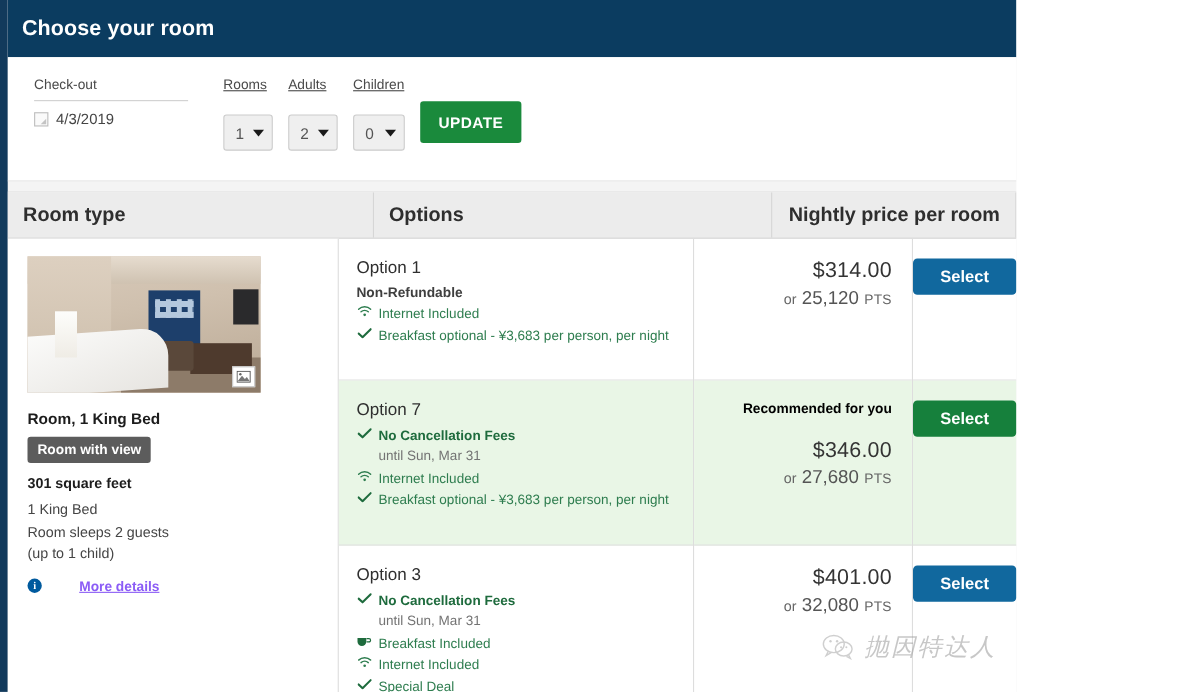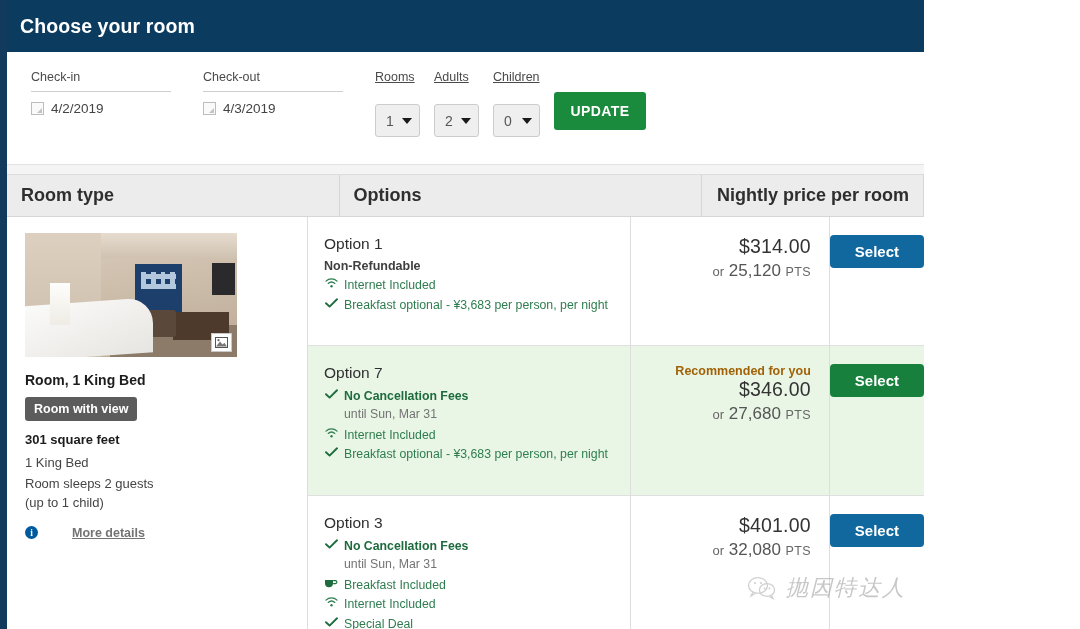--- a/index.html
+++ b/index.html
@@ -260,21 +260,21 @@
     width: 13px; height: 13px; border-radius: 50%;
     background: #005a9e;
     color: #fff;
     font-size: 9.5px; font-weight: bold;
     display: flex; align-items: center; justify-content: center;
     font-family: "Liberation Serif", serif;
   }
   .more-details-label {
     font-size: 12.5px;
     font-weight: bold;
-    color: #737373;
+    color: #8b5cf6;
     text-decoration: underline;
     padding-left: 28px;
   }
 
   
   .opts-col { width: 368px; border-right: 1px solid #dddddd; }
   .price-col { width: 226px; border-right: 1px solid #dddddd; }
   .sel-col { flex: 1; }
 
   .opt-cell, .price-cell, .sel-cell {
@@ -315,22 +315,22 @@
   .ic svg { display:block; }
 
   
   .price-cell {
     padding: 18px 18px 14px 14px;
     text-align: right;
   }
   .rec-label {
     font-size: 12.5px;
     font-weight: bold;
-    color: #a16207;
-    margin-bottom: 0;
+    color: #000000;
+    margin-bottom: 20px;
   }
   .price-main {
     font-size: 19.5px;
     color: #333333;
     letter-spacing: .2px;
   }
   .price-pts {
     font-size: 17px;
     color: #555555;
     margin-top: 3px;
@@ -389,27 +389,20 @@
 <body>
 
 <div class="page">
 
   <div class="header-bar">
     <div class="header-title">Choose your room</div>
   </div>
 
   <div class="criteria-panel">
 
-    <div class="field-group">
-      <span class="field-label">Check-in</span>
-      <div class="date-field">
-        <span class="cal-icon"></span>
-        <span class="date-value">4/2/2019</span>
-      </div>
-    </div>
 
     <div class="field-group">
       <span class="field-label">Check-out</span>
       <div class="date-field">
         <span class="cal-icon"></span>
         <span class="date-value">4/3/2019</span>
       </div>
     </div>
 
     <div class="mini-group">

